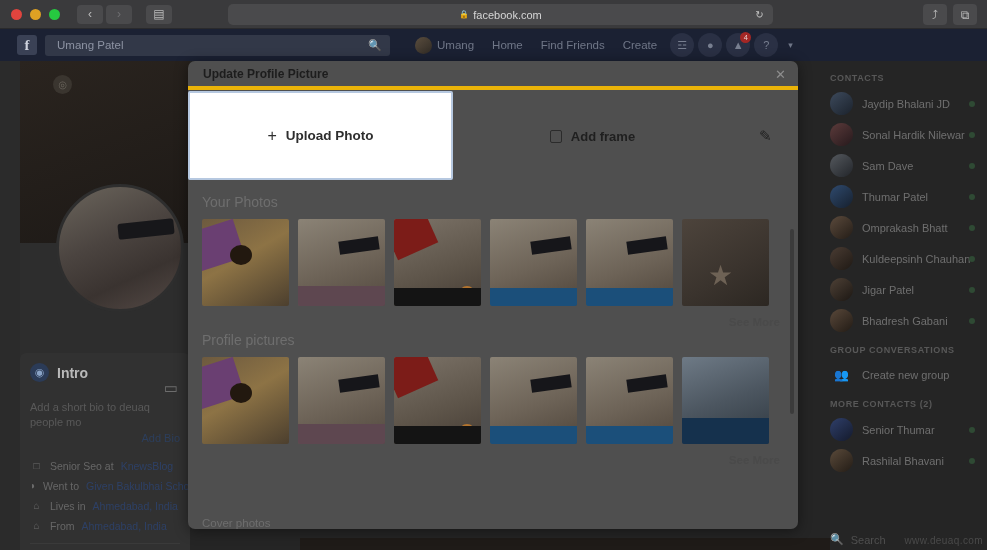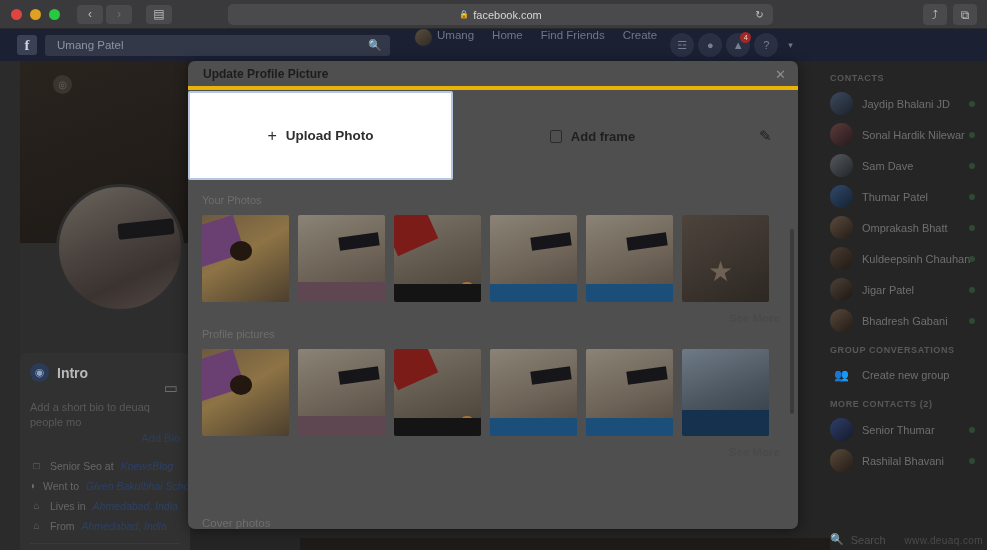--- a/index.html
+++ b/index.html
@@ -74,21 +74,21 @@
   .fb-search {
     margin-left: 8px; width: 345px; height: 21px;
     background: #323848; border-radius: 3px;
     display: flex; align-items: center; position: relative;
   }
   .fb-search-text { font-size: 11.5px; color: #8d93a3; padding-left: 12px; }
   .fb-search-ico { position: absolute; right: 8px; color: #9aa0b0; font-size: 11px; }
 
   .fb-nav { display: flex; align-items: center; gap: 0px; margin-left: 16px; }
   .fb-nav-item {
-    display: flex; gap: 5px;
+    display: flex; align-items: center; gap: 5px;
     padding: 0 9px; height: 32px;
     font-size: 11.5px; color: #6f7687;
   }
   .nav-avatar { width: 17px; height: 17px; border-radius: 50%;
     background: linear-gradient(140deg,#5a4d3e,#2f2a24); }
   .fb-icon-btn {
     width: 24px; height: 24px; margin-left: 4px;
     border-radius: 50%; background: #2a3044;
     display: flex; align-items: center; justify-content: center;
     color: #787f90; font-size: 11px; position: relative;
@@ -140,21 +140,21 @@
     background: #2b3b57; color: #8aa4c8;
     display:flex; align-items:center; justify-content:center; font-size: 11px;
   }
   .intro-title { font-size: 14px; color: #b9b9b9; font-weight: bold; }
   .intro-bubble { position: absolute; right: 12px; top: 26px; color: #6d6d6d; font-size: 15px; }
   .intro-bio { margin-top: 18px; font-size: 11px; color: #595959; line-height: 1.35; }
   .intro-addbio { text-align: right; font-size: 11px; color: #2c3e5c; margin-top: 2px; }
   .intro-rows { margin-top: 16px; display: flex; flex-direction: column; gap: 8px; }
   .intro-row { display: flex; align-items: center; gap: 7px; font-size: 10.5px; color: #676767; white-space: nowrap; }
   .intro-row .ri { width: 13px; color: #6b6b6b; font-size: 10px; text-align:center; }
-  .intro-row .lnk { color: #2d4066; font-style: italic; }
+  .intro-row .lnk { color: #2d4066; }
   .intro-divider { margin-top: 11px; border-top: 1px solid #3a3a3a; }
   .intro-edit { text-align: center; font-size: 11px; color: #8a8a8a; padding-top: 7px; font-weight: bold; }
 
   .feed-strip {
     position: absolute; left: 300px; top: 477px; width: 530px; height: 12px;
     background: #1f1b18;
   }
 
   
   .contacts {
@@ -220,21 +220,21 @@
     width: 12px; height: 13px; border: 1.6px solid #2b2b2b; border-radius: 2px;
   }
   .frame-label { font-size: 13px; color: #1f1f1f; font-weight: bold; }
   .pencil-btn { width: 66px; display: flex; align-items: center; justify-content: center; }
   .pencil { font-size: 15px; color: #1f1f1f; transform: rotate(-2deg); }
 
   .modal-scroll {
     position: absolute; left: 0; top: 121px; width: 610px; height: 347px;
     padding: 12px 14px 0 14px; overflow: hidden;
   }
-  .sec-title { font-size: 11px; color: #6e6e6e; margin-bottom: 9px; }
+  .sec-title { font-size: 14px; color: #6e6e6e; margin-bottom: 9px; }
   .thumb-grid { display: flex; gap: 9px; }
   .thumb { width: 87px; height: 87px; border-radius: 2px; overflow: hidden; position: relative; }
   .see-more { text-align: right; font-size: 11.5px; color: #4a4a4a; padding: 10px 4px 0 0; font-weight: bold; }
   .sec { margin-bottom: 4px; }
   .modal-scrollbar {
     position: absolute; right: 4px; top: 168px; width: 4px; height: 185px;
     background: #3b3b3b; border-radius: 2px;
   }
 
   

